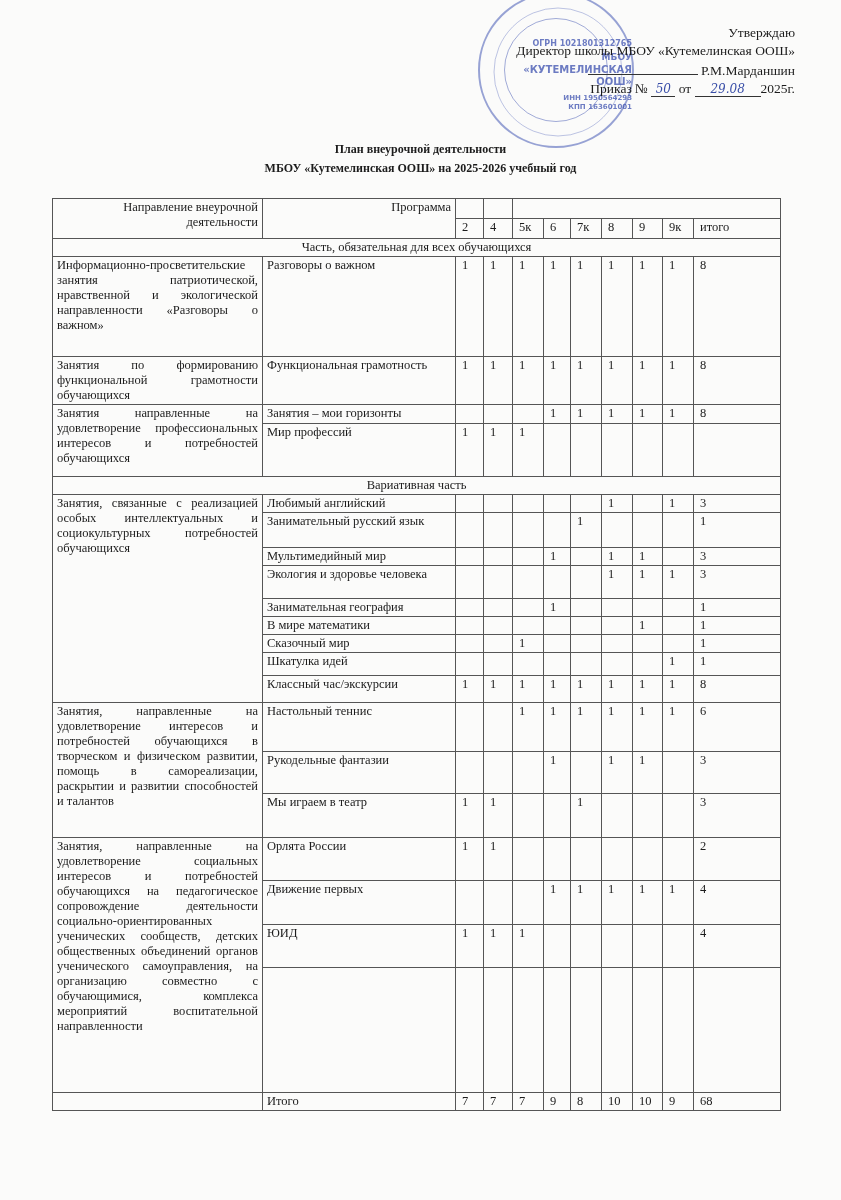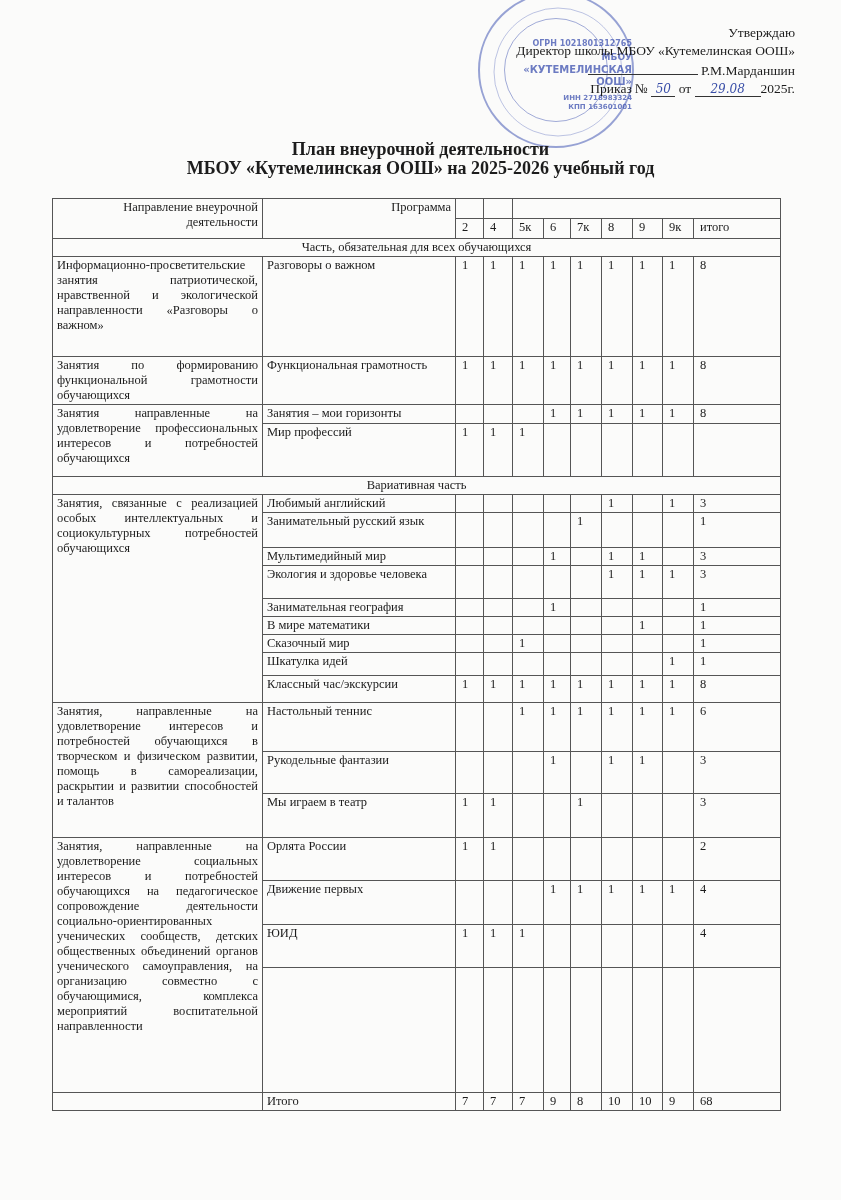--- a/index.html
+++ b/index.html
@@ -6,21 +6,21 @@
   body {
     width: 841px; height: 1200px; background: #fbfbfa; position: relative; overflow: hidden;
     font-family: "Liberation Serif", "DejaVu Serif", serif; color: #1c1c1c;
   }
   .approval { position: absolute; right: 46px; top: 24px; text-align: right; font-size: 13.5px; line-height: 18px; }
   .approval .line { white-space: nowrap; }
   .approval .blank { display: inline-block; border-bottom: 1px solid #333; text-align: center; color: #3a4fa8; font-style: italic; font-family: "DejaVu Serif", serif; font-size: 12px; line-height: 14px; }
   .sig { width: 110px; height: 14px; }
   .num { width: 24px; }
   .date { width: 66px; }
-  .title { position: absolute; left: 0; width: 841px; top: 140px; text-align: center; font-weight: bold; font-size: 18px; line-height: 19px; }
+  .title { position: absolute; left: 0; width: 841px; top: 140px; text-align: center; font-weight: bold; font-size: 12px; line-height: 19px; }
   .stamp {
     position: absolute; left: 478px; top: -8px; width: 156px; height: 156px; border-radius: 50%;
     border: 2px solid rgba(70,90,180,0.55); box-sizing: border-box; pointer-events: none;
   }
   .stamp-inner {
     position: absolute; left: 24px; top: 24px; width: 104px; height: 104px; border-radius: 50%;
     border: 1.5px solid rgba(70,90,180,0.5); box-sizing: border-box;
   }
   .stamp-text { position: absolute; left: 0; width: 100%; text-align: right; color: rgba(60,80,175,0.75); font-family: "DejaVu Sans", sans-serif; font-weight: bold; }
   .st1 { top: 45px; font-size: 8px; }
@@ -44,21 +44,21 @@
 
 <div class="stamp">
   <svg class="stamp-ring-text" viewBox="0 0 156 156">
     <circle cx="78" cy="78" r="64" fill="none" stroke="rgba(70,90,180,0.35)" stroke-width="1"></circle>
   </svg>
   <div class="stamp-inner"></div>
   <div class="stamp-text st1">ОГРН 1021801312765</div>
   <div class="stamp-text st2" style="top:58px;font-size:9px">МБОУ</div>
   <div class="stamp-text st2">«КУТЕМЕЛИНСКАЯ</div>
   <div class="stamp-text st3">ООШ»</div>
-  <div class="stamp-text st4">ИНН 2718983324</div>
+  <div class="stamp-text st4">ИНН 1950564293</div>
   <div class="stamp-text st5">КПП 163601001</div>
 </div>
 
 <div class="approval">
   <div class="line">Утверждаю</div>
   <div class="line">Директор школы МБОУ «Кутемелинская ООШ»</div>
   <div class="line">
     <span class="blank sig"></span>
     <span>Р.М.Марданшин</span>
   </div>

